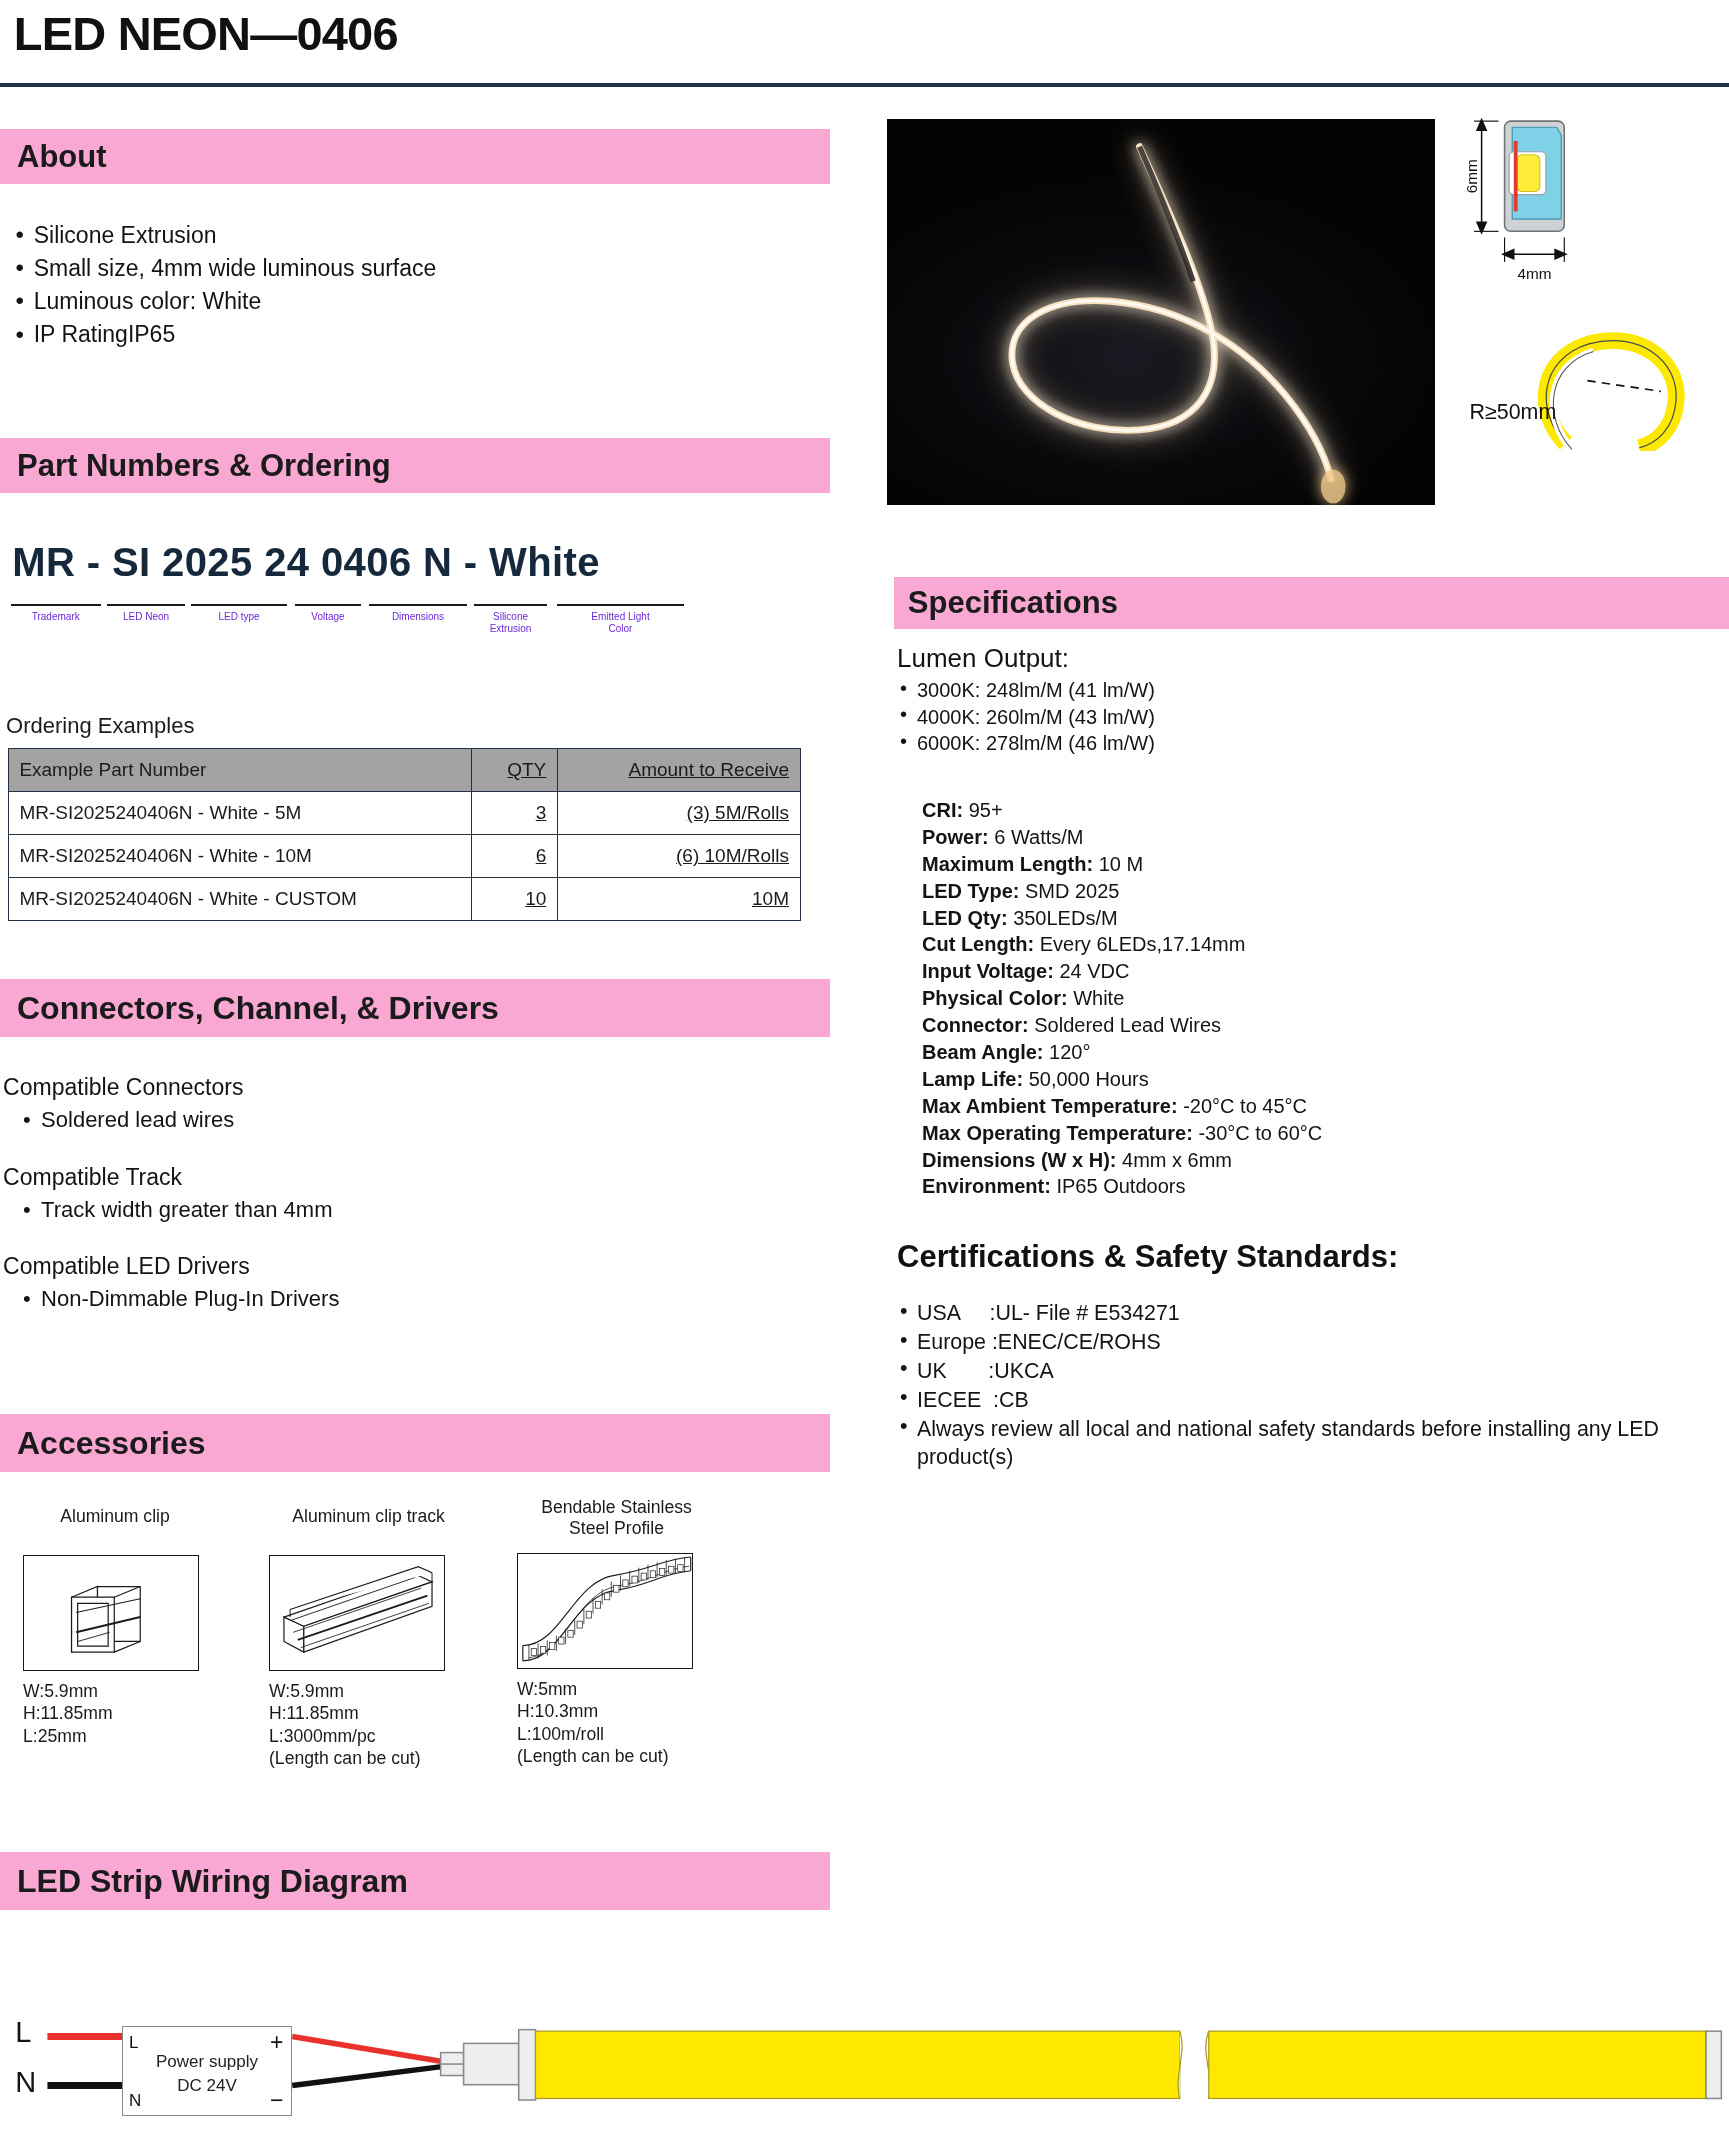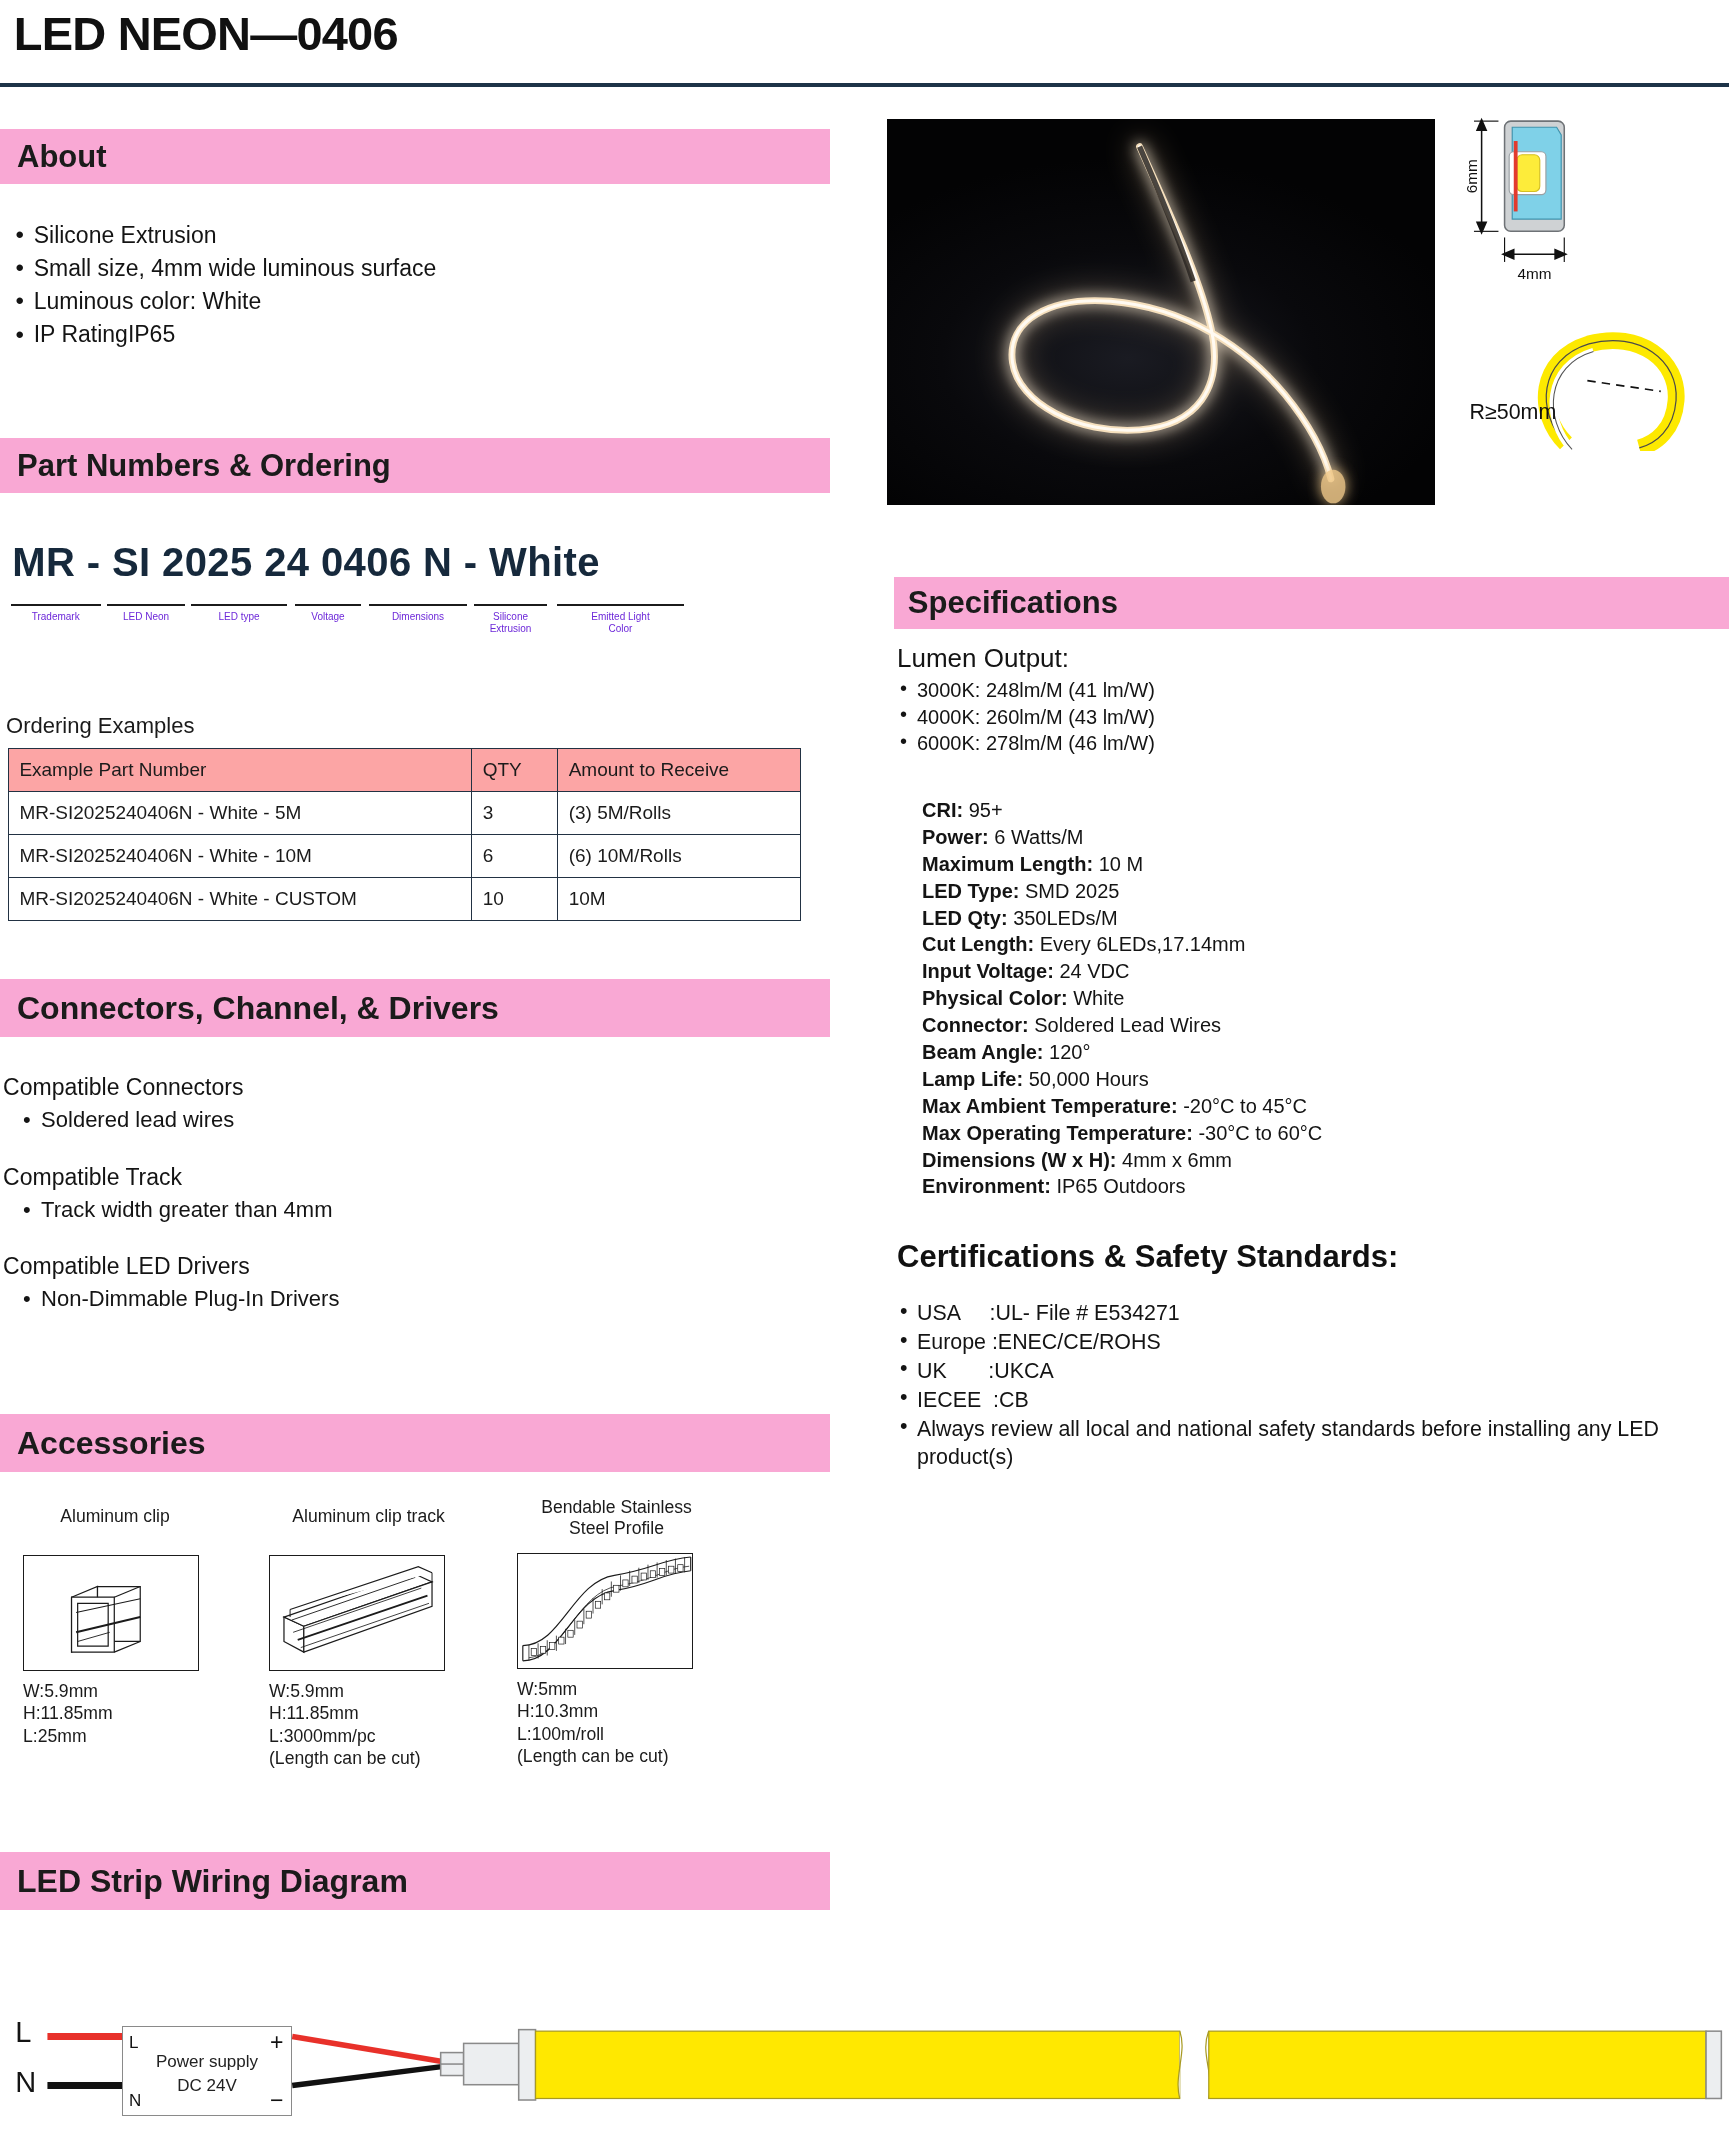--- a/index.html
+++ b/index.html
@@ -58,22 +58,22 @@
   .ord-title { position: absolute; left: 6.1px; top: 713px; font-size: 22px; color: #1b1b1b; }
   table.ord {
     position: absolute; left: 7.7px; top: 748px;
     width: 793px; border-collapse: collapse;
     font-size: 19px; color: #1b1b1b;
   }
   table.ord th, table.ord td {
     border: 1.5px solid #223243; padding: 7.7px 10.7px; text-align: left;
     height: 43px;
   }
-  table.ord thead th { background: #fca5a5; font-weight: normal; }
-  table.ord th.c, table.ord td.c { text-align: left; }
+  table.ord thead th { background: #a3a3a3; font-weight: normal; }
+  table.ord th.c, table.ord td.c { text-align: right; text-decoration: underline; }
   table.ord col.w1 { width: 464px; }
   table.ord col.w2 { width: 86px; }
   table.ord col.w3 { width: 243px; }
 
   
   .spec-lead { position: absolute; left: 897px; top: 643px; font-size: 26px; }
   ul.spec-lumen {
     position: absolute; left: 897px; top: 677px; width: 474px;
     list-style: none; font-size: 20px; line-height: 1.33;
   }

